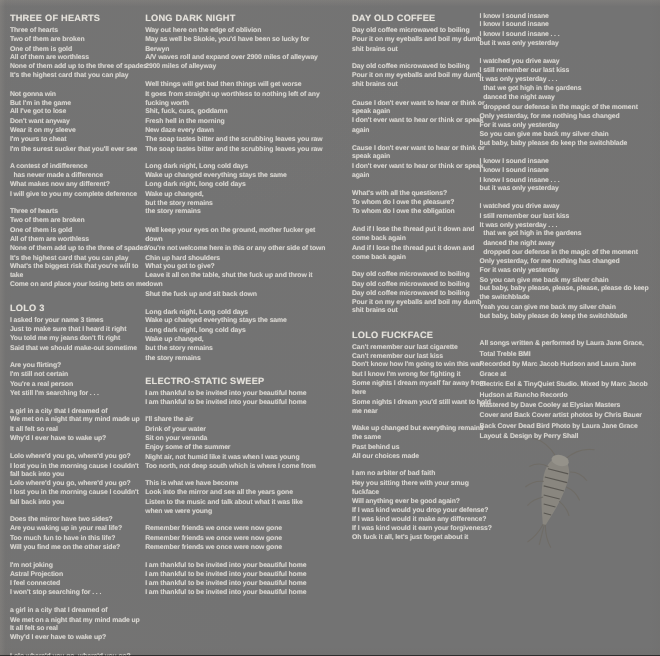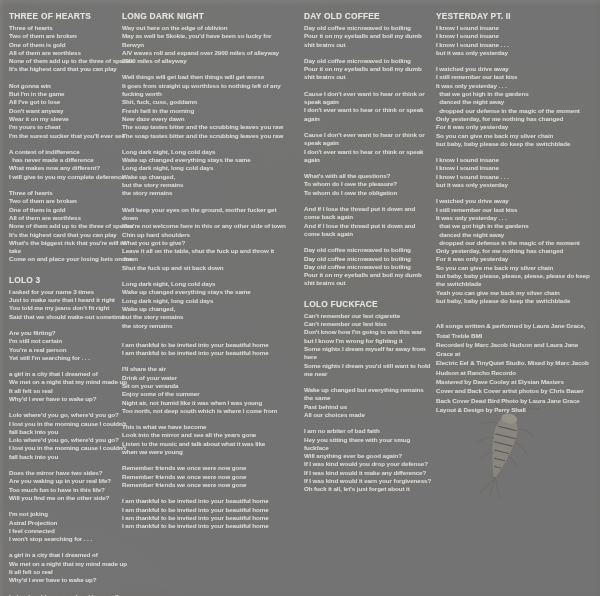--- a/index.html
+++ b/index.html
@@ -16,22 +16,22 @@
       radial-gradient(ellipse 300px 220px at 30% 8%, rgba(150,140,125,0.05), rgba(0,0,0,0) 70%),
       radial-gradient(ellipse 260px 160px at 8% 100%, rgba(140,130,115,0.06), rgba(0,0,0,0) 70%),
       linear-gradient(90deg, rgba(190,180,165,0.14) 0px, rgba(120,110,100,0.05) 5px, rgba(0,0,0,0) 12px),
       linear-gradient(180deg, rgba(200,190,175,0.12) 0px, rgba(0,0,0,0) 6px),
       linear-gradient(270deg, rgba(90,85,75,0.05) 0px, rgba(0,0,0,0) 10px),
       linear-gradient(0deg, rgba(90,85,75,0.06) 0px, rgba(0,0,0,0) 8px);
   }
   #columns{position:absolute;inset:0;z-index:2;}
   .col{position:absolute;top:11px;color:#d9d6d0;}
   .col[data-col="0"]{left:9px;   width:127px;}
-  .col[data-col="1"]{left:122px; width:166px;}
-  .col[data-col="2"]{left:304px; width:128px;}
+  .col[data-col="1"]{left:132px; width:166px;}
+  .col[data-col="2"]{left:320px; width:128px;}
   .col[data-col="3"]{left:436px; width:158px;}
   .song{margin:0 0 11px 0;}
   .song h2{
     margin:0 0 3px 0;font-size:8.4px;line-height:10px;font-weight:bold;
     letter-spacing:.2px;color:#e4e1da;text-shadow:0 0 1px rgba(255,255,255,.35);
   }
   .song p{
     margin:0 0 8px 0;font-size:6.25px;line-height:8.3px;font-weight:bold;
     letter-spacing:-.1px;white-space:pre-wrap;
     text-shadow:0 0 1px rgba(255,255,255,.28);
@@ -144,20 +144,21 @@
 Leave it all on the table, shut the fuck up and throw it down
 Shut the fuck up and sit back down</p>
           <p>Long dark night, Long cold days
 Wake up changed everything stays the same
 Long dark night, long cold days
 Wake up changed,
 but the story remains
 the story remains</p>
         </section>
         <section class="song">
+          <h2>ELECTRO-STATIC SWEEP</h2>
           <p>I am thankful to be invited into your beautiful home
 I am thankful to be invited into your beautiful home</p>
           <p>I'll share the air
 Drink of your water
 Sit on your veranda
 Enjoy some of the summer
 Night air, not humid like it was when I was young
 Too north, not deep south which is where I come from</p>
           <p>This is what we have become
 Look into the mirror and see all the years gone
@@ -208,21 +209,20 @@
 Hey you sitting there with your smug fuckface
 Will anything ever be good again?
 If I was kind would you drop your defense?
 If I was kind would it make any difference?
 If I was kind would it earn your forgiveness?
 Oh fuck it all, let's just forget about it</p>
         </section>
       </div>
     <div class="col" data-col="3">
         <section class="song">
-          <h2>YESTERDAY PT. II</h2>
           <p>I know I sound insane
 I know I sound insane
 I know I sound insane . . .
 but it was only yesterday</p>
           <p>I watched you drive away
 I still remember our last kiss
 It was only yesterday . . .
   that we got high in the gardens
   danced the night away
   dropped our defense in the magic of the moment

